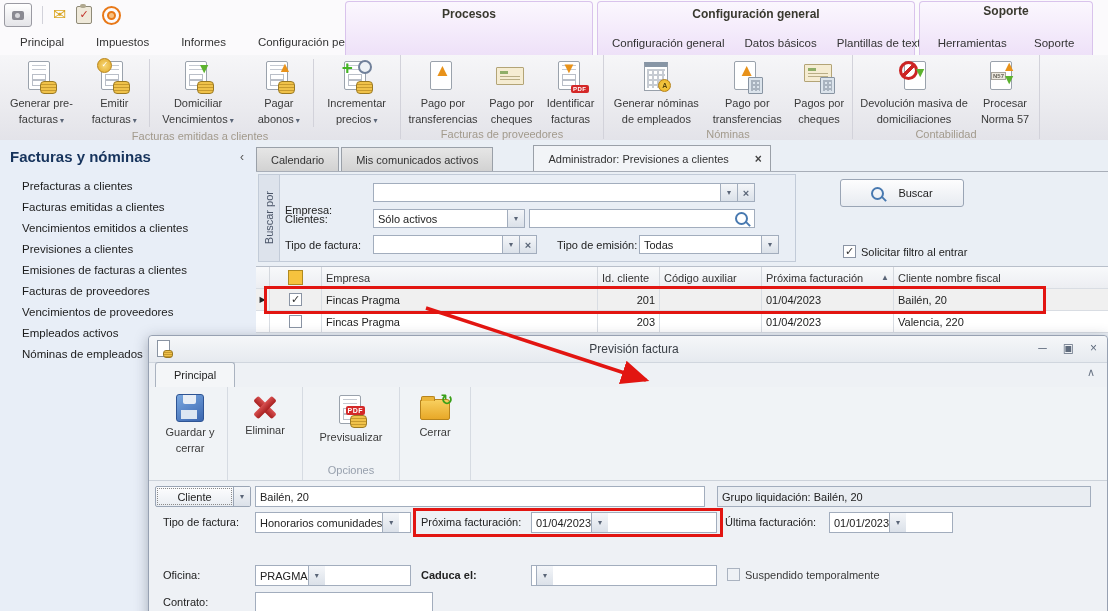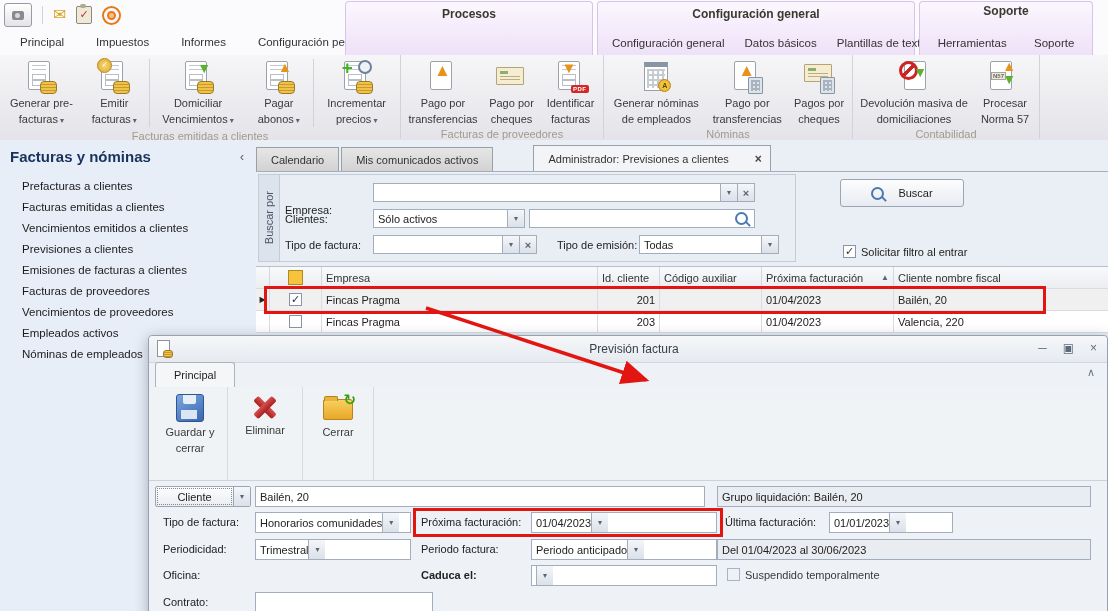--- a/index.html
+++ b/index.html
@@ -479,20 +479,31 @@
         </div>
         <div class="tcap"></div>
       </div>
       <div class="tcol" style="width:66px;">
         <div class="tbtn">
           <span class="bigx"></span>
           <span class="rbtn-label">Eliminar</span>
         </div>
         <div class="tcap"></div>
       </div>
+      <div class="tcol" style="width:88px;">
+        <div class="tbtn">
+          <span class="ic" style="margin-top:3px;">
+              <span class="doc" style="left:6px;"></span>
+              <span class="badge-pdf" style="right:4px;bottom:13px;font-size:7px;">PDF</span>
+              <span class="coins"></span>
+            </span>
+          <span class="rbtn-label">Previsualizar</span>
+        </div>
+        <div class="tcap">Opciones</div>
+      </div>
       <div class="tcol" style="width:62px;">
         <div class="tbtn">
           <span class="folder">
               <span class="refr">↻</span>
             </span>
           <span class="rbtn-label">Cerrar</span>
         </div>
         <div class="tcap"></div>
       </div>
     </div>
@@ -519,37 +530,26 @@
       <span class="dfld" style="left:382px;width:186px;">
         <span class="txt">01/04/2023</span>
           <span class="ddbtn"></span>
       </span>
       <span class="dlabel" style="left:576px;">Última facturación:</span>
       <span class="dfld" style="left:680px;width:124px;">
         <span class="txt">01/01/2023</span>
           <span class="ddbtn"></span>
       </span>
     </div>
-    <div class="drow" style="top:203px;">
-      <span class="dlabel" style="left:14px;">Periodicidad:</span>
-      <span class="dfld" style="left:106px;width:156px;">
-        <span class="txt">Trimestral</span>
-          <span class="ddbtn"></span>
-      </span>
-      <span class="dlabel" style="left:272px;">Periodo factura:</span>
-      <span class="dfld" style="left:382px;width:186px;">
-        <span class="txt">Periodo anticipado</span>
-          <span class="ddbtn"></span>
-      </span>
-      <span class="dfld ro" style="left:568px;width:374px;">
-          <span>Del 01/04/2023 al 30/06/2023</span>
-        </span>
-    </div>
     <div class="drow" style="top:229px;">
       <span class="dlabel" style="left:14px;">Oficina:</span>
+      <span class="dfld" style="left:106px;width:156px;">
+        <span class="txt">PRAGMA</span>
+          <span class="ddbtn"></span>
+      </span>
       <span class="dlabel" style="left:272px;font-weight:bold;">Caduca el:</span>
       <span class="dfld" style="left:382px;width:186px;">
         <span class="txt"></span>
           <span class="ddbtn"></span>
       </span>
       <span style="position:absolute;left:578px;top:3px;display:flex;align-items:center;gap:5px;">
         <span class="cb dis"></span>
         <span style="color:#3a3a3a;">Suspendido temporalmente</span>
       </span>
     </div>

